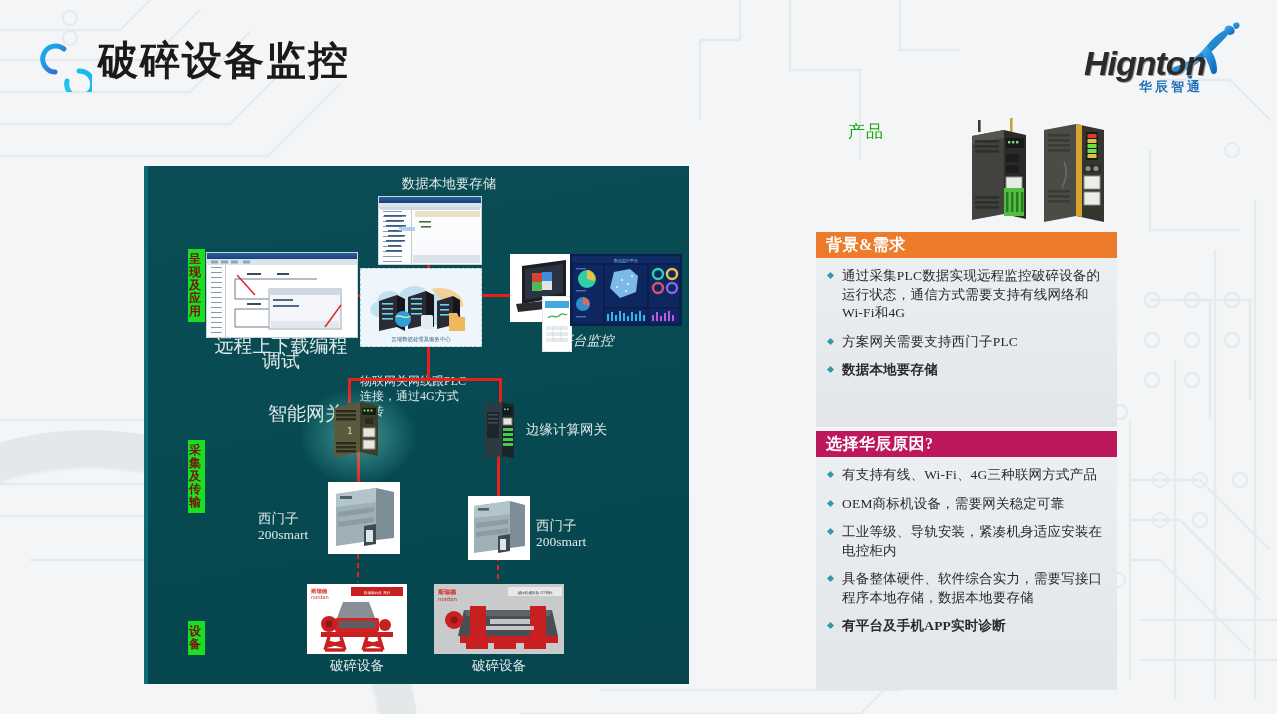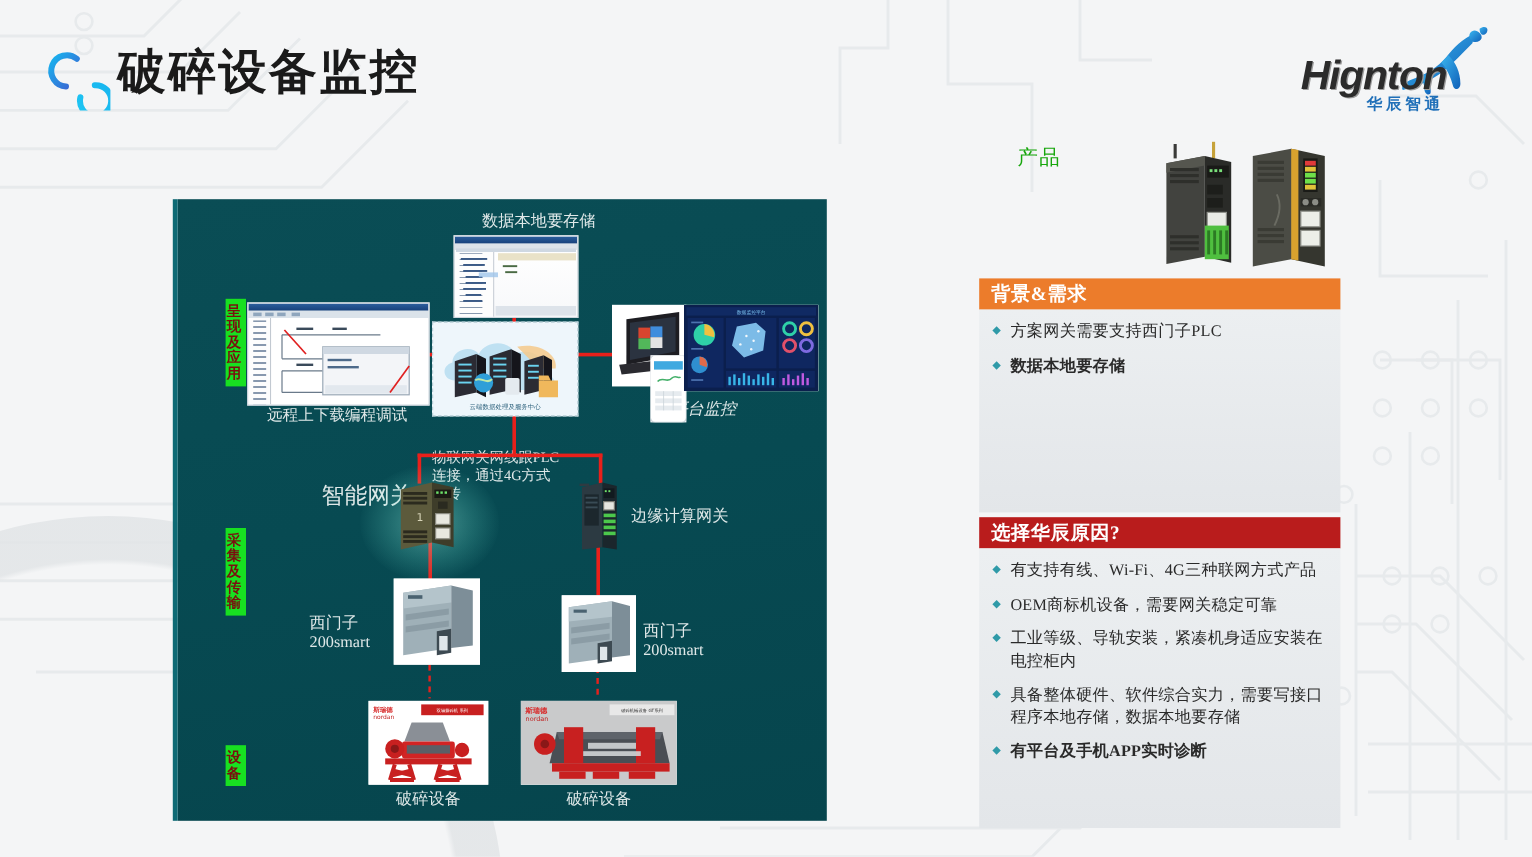--- a/index.html
+++ b/index.html
@@ -291,21 +291,21 @@
       <rect x="62" y="36" width="72" height="6" fill="#cfd8e2"></rect>
       <rect x="66" y="46" width="20" height="2" fill="#4d6a8a"></rect>
         <rect x="66" y="52" width="26" height="2" fill="#4d6a8a"></rect>
       <rect x="64" y="68" width="68" height="7" fill="#e2e8ee"></rect>
       <g stroke="#e02020" stroke-width="1.4" fill="none">
         <path d="M30 22 L48 42"></path>
           <path d="M118 74 L134 52"></path>
       </g>
     </svg>
   </div>
-  <div class="d-label" style="left:58px;top:172px;width:150px;text-align:center;font-size:13px;">远程上下载编程调试</div>
+  <div class="d-label" style="left:58px;top:172px;width:150px;text-align:center;font-size:19px;">远程上下载编程调试</div>
 
   <div class="node" style="left:212px;top:102px;width:120px;height:77px;border:1px dashed #b8cfd8;background:#eef6fb;">
     <svg viewBox="0 0 120 77" width="120" height="77" style="position:absolute;inset:0;">
       <path d="M18 48 C8 48 6 36 16 33 C16 22 32 18 38 26 C44 14 64 14 68 26 C82 20 96 30 92 42 C104 44 104 56 94 56 L22 56 C18 56 18 48 18 48 Z" fill="#bfe1f2"></path>
       <path d="M70 20 C88 16 104 26 102 38 L88 38 Z" fill="#f4c98a" opacity=".85"></path>
       <g>
         <polygon points="18,32 36,26 36,58 18,62" fill="#2b2b33"></polygon>
         <polygon points="36,26 44,30 44,62 36,58" fill="#15151b"></polygon>
         <polygon points="47,28 65,22 65,56 47,60" fill="#2b2b33"></polygon>
         <polygon points="65,22 73,26 73,58 65,56" fill="#15151b"></polygon>
@@ -637,28 +637,29 @@
           <path d="M100 44 C104 52 102 62 98 70" stroke="#6a6b62" stroke-width="1.6" fill="none"></path>
         </g>
       </svg>
     </div>
   </div>
 
   <div class="sec" style="top:122px;">
     <div class="sec-head" style="background:#ec7c2b;">背景&amp;需求</div>
     <div class="sec-body" style="height:148px;">
       <ul>
+        <li>通过采集PLC数据实现远程监控破碎设备的运行状态，通信方式需要支持有线网络和Wi-Fi和4G</li>
         <li>方案网关需要支持西门子PLC</li>
         <li>数据本地要存储</li>
       </ul>
     </div>
   </div>
 
   <div class="sec" style="top:321px;">
-    <div class="sec-head" style="background:#b91c1c;">选择华辰原因?</div>
+    <div class="sec-head" style="background:#be185d;">选择华辰原因?</div>
     <div class="sec-body" style="height:212px;">
       <ul>
         <li>有支持有线、Wi-Fi、4G三种联网方式产品</li>
         <li>OEM商标机设备，需要网关稳定可靠</li>
         <li>工业等级、导轨安装，紧凑机身适应安装在电控柜内</li>
         <li>具备整体硬件、软件综合实力，需要写接口程序本地存储，数据本地要存储</li>
         <li>有平台及手机APP实时诊断</li>
       </ul>
     </div>
   </div>

